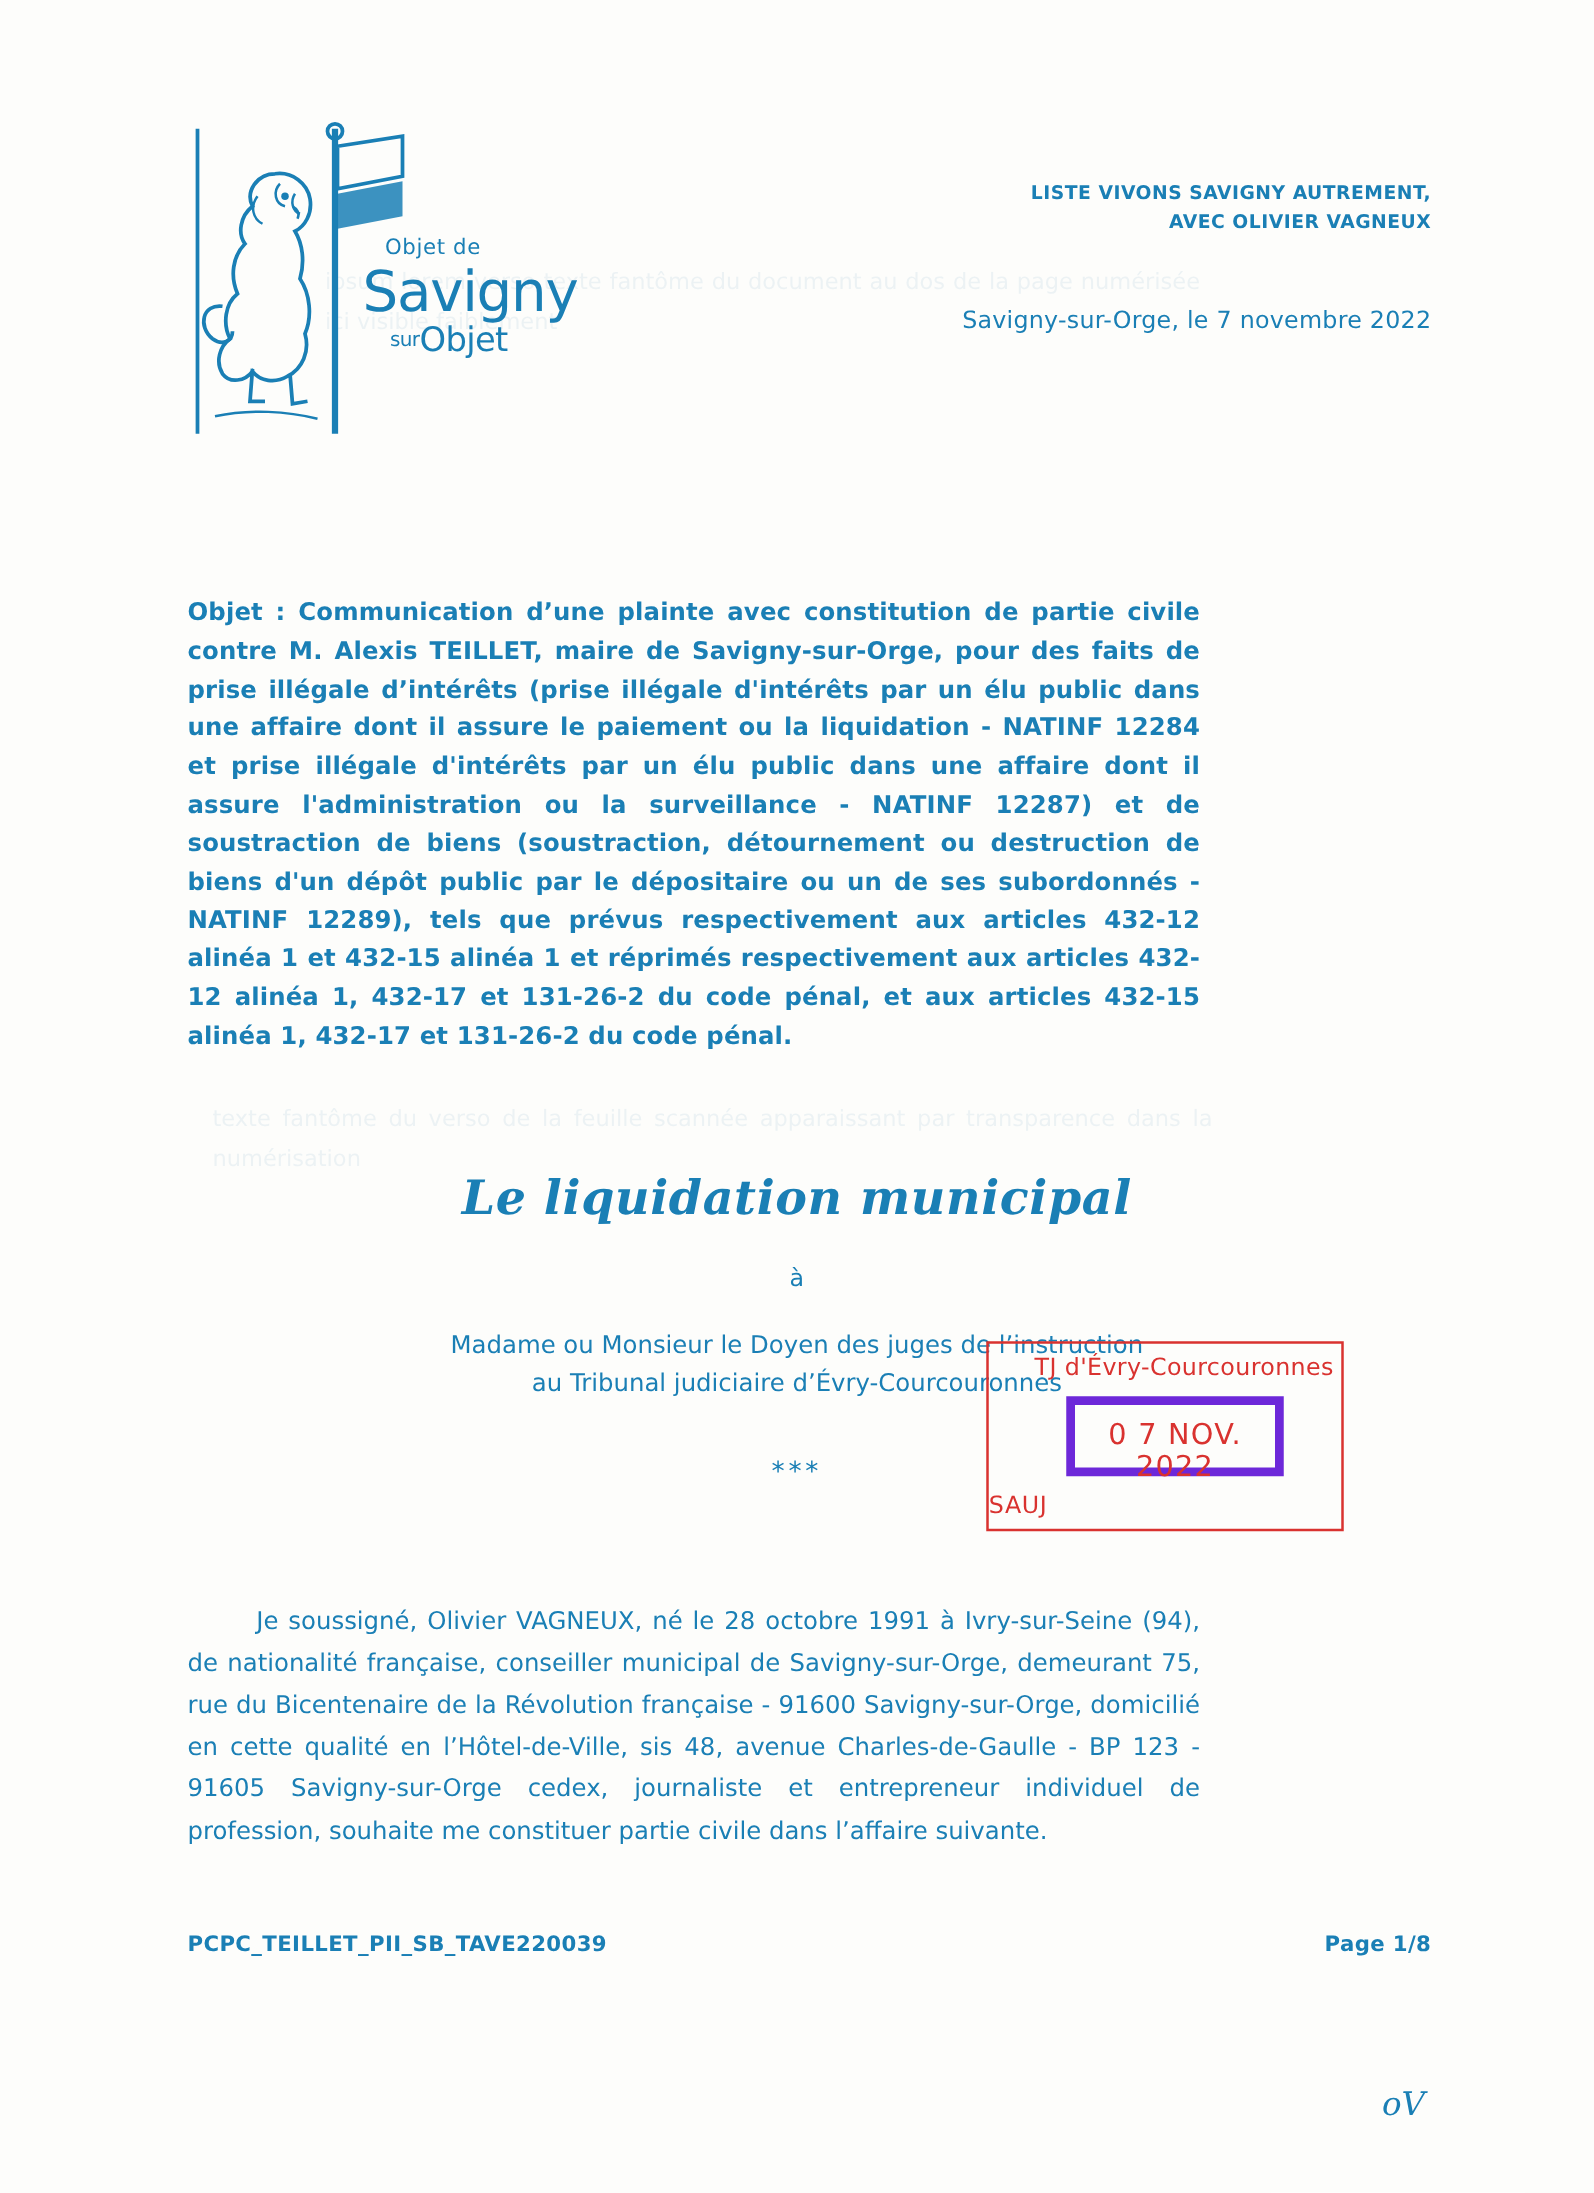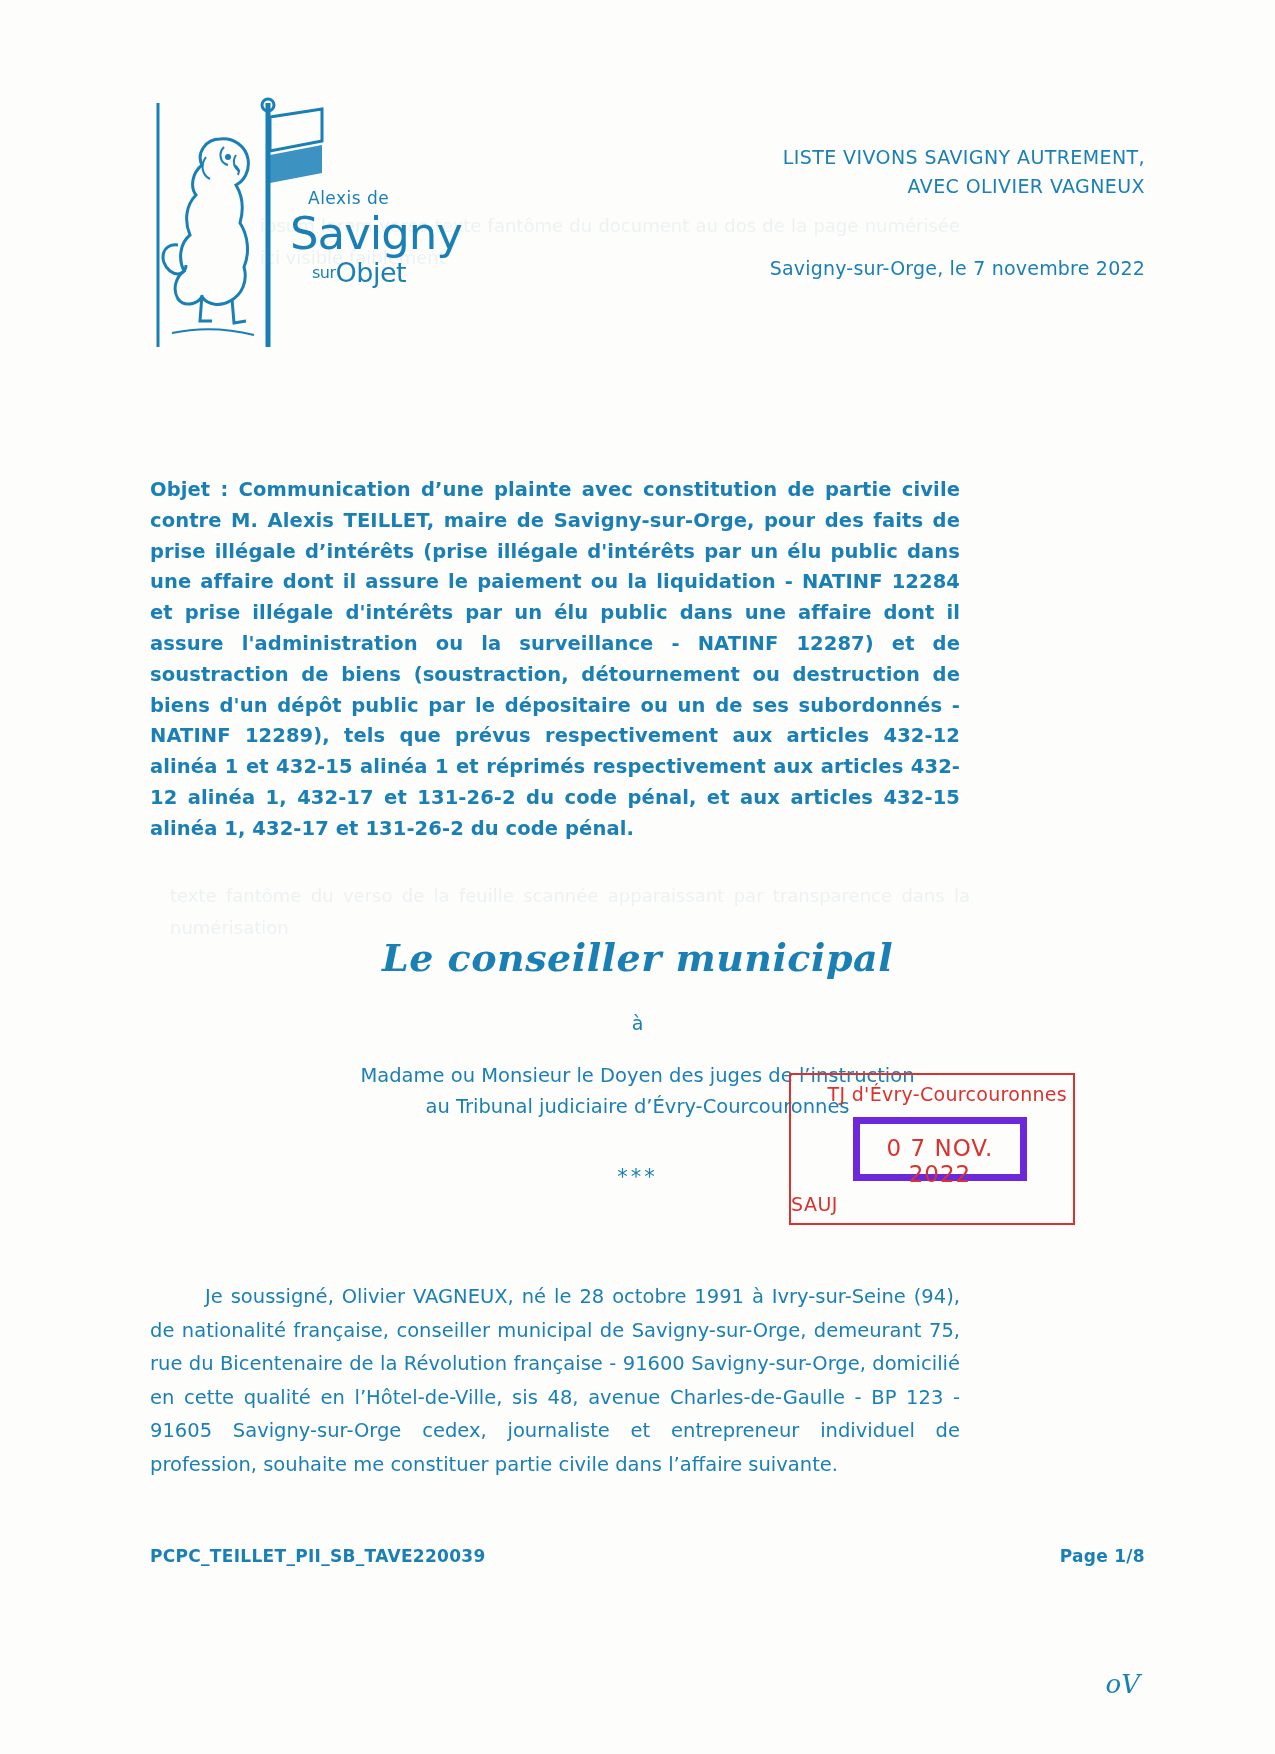--- a/index.html
+++ b/index.html
@@ -76,22 +76,22 @@
   }
 
   .header-right {
     position: absolute;
     right: 0;
     top: 48px;
     width: 560px;
     text-align: right;
   }
   .org-title {
-    font-size: 19px;
-    font-weight: normal;
+    font-size: 15px;
+    font-weight: bold;
     line-height: 1.55;
     letter-spacing: 0.4px;
   }
   .ref {
     font-size: 19px;
     margin-top: 52px;
     letter-spacing: 0.2px;
   }
   .place-date {
     font-size: 19px;
@@ -286,40 +286,40 @@
 
         <path d="M52 200 L50 226 L62 226" fill="none" stroke="#1a7fb5" stroke-width="3"></path>
         <path d="M82 204 L84 228 L96 226" fill="none" stroke="#1a7fb5" stroke-width="3"></path>
 
         <path d="M28 150 C12 148 8 166 20 176 C28 182 36 178 36 170" fill="none" stroke="#1a7fb5" stroke-width="3"></path>
 
         <path d="M22 238 C50 232 80 234 104 240" fill="none" stroke="#1a7fb5" stroke-width="2"></path>
       </svg>
 
       <div class="logo-text">
-        <div class="l1">Alexis de</div>
+        <div class="l1">Objet de</div>
         <div class="l2">Savigny</div>
         <div class="l3"><span class="sur">sur</span><span>Objet</span></div>
       </div>
     </div>
 
     <div class="header-right">
       <div class="org-title">
         <div>LISTE VIVONS SAVIGNY AUTREMENT,</div>
         <div>AVEC OLIVIER VAGNEUX</div>
       </div>
       <div class="place-date">Savigny-sur-Orge, le 7 novembre 2022</div>
     </div>
   </div>
 
   <div class="objet">
     <span class="label">Objet : </span><span>Communication d’une plainte avec constitution de partie civile contre M. Alexis TEILLET, maire de Savigny-sur-Orge, pour des faits de prise illégale d’intérêts (prise illégale d'intérêts par un élu public dans une affaire dont il assure le paiement ou la liquidation - NATINF 12284 et prise illégale d'intérêts par un élu public dans une affaire dont il assure l'administration ou la surveillance - NATINF 12287) et de soustraction de biens (soustraction, détournement ou destruction de biens d'un dépôt public par le dépositaire ou un de ses subordonnés - NATINF 12289), tels que prévus respectivement aux articles 432-12 alinéa 1 et 432-15 alinéa 1 et réprimés respectivement aux articles 432-12 alinéa 1, 432-17 et 131-26-2 du code pénal, et aux articles 432-15 alinéa 1, 432-17 et 131-26-2 du code pénal.</span>
   </div>
 
-  <div class="script">Le conseiller municipal</div>
+  <div class="script">Le liquidation municipal</div>
   <div class="a-line">à</div>
   <div class="recipient">
     <div>Madame ou Monsieur le Doyen des juges de l’instruction</div>
     <div>au Tribunal judiciaire d’Évry-Courcouronnes</div>
   </div>
   <div class="stars">***</div>
 
   <div class="stamp">
     <div class="s-top">TJ d'Évry-Courcouronnes</div>
     <div class="s-date-box">

